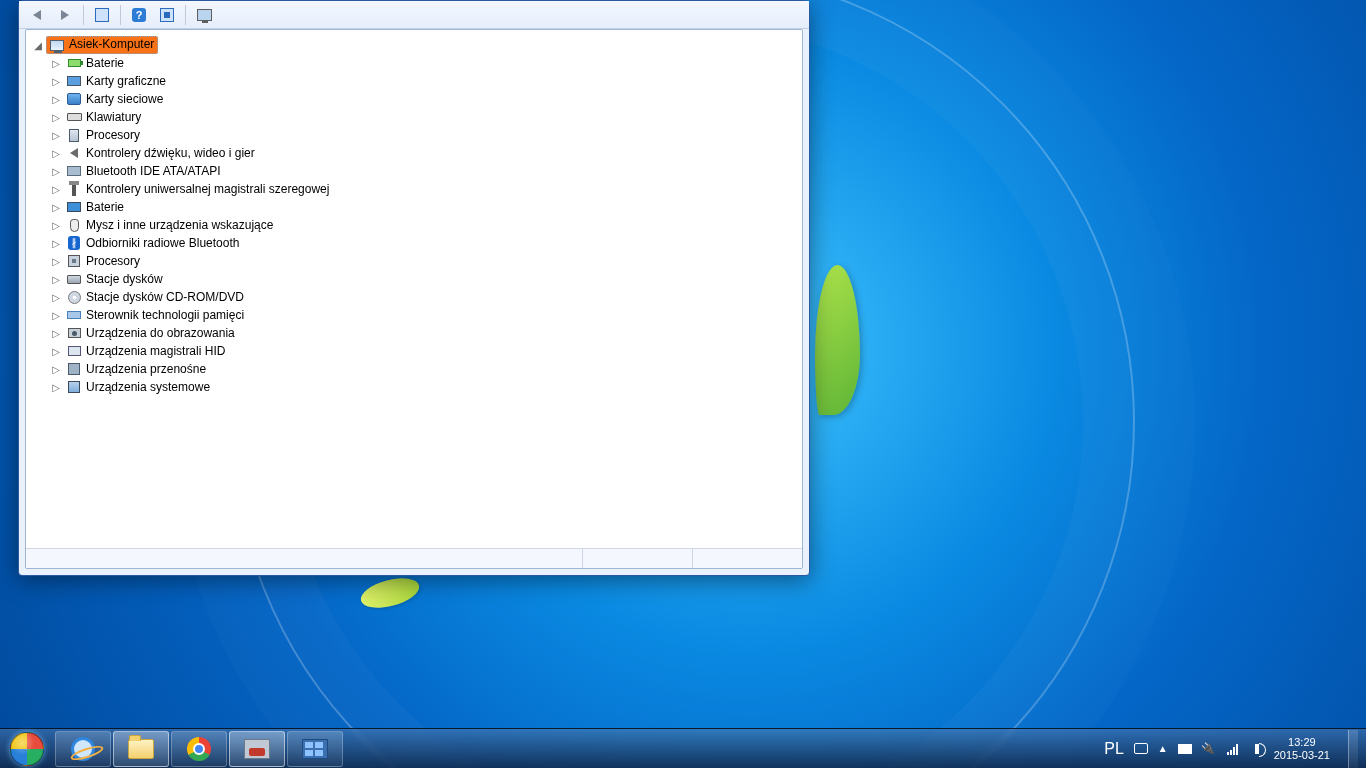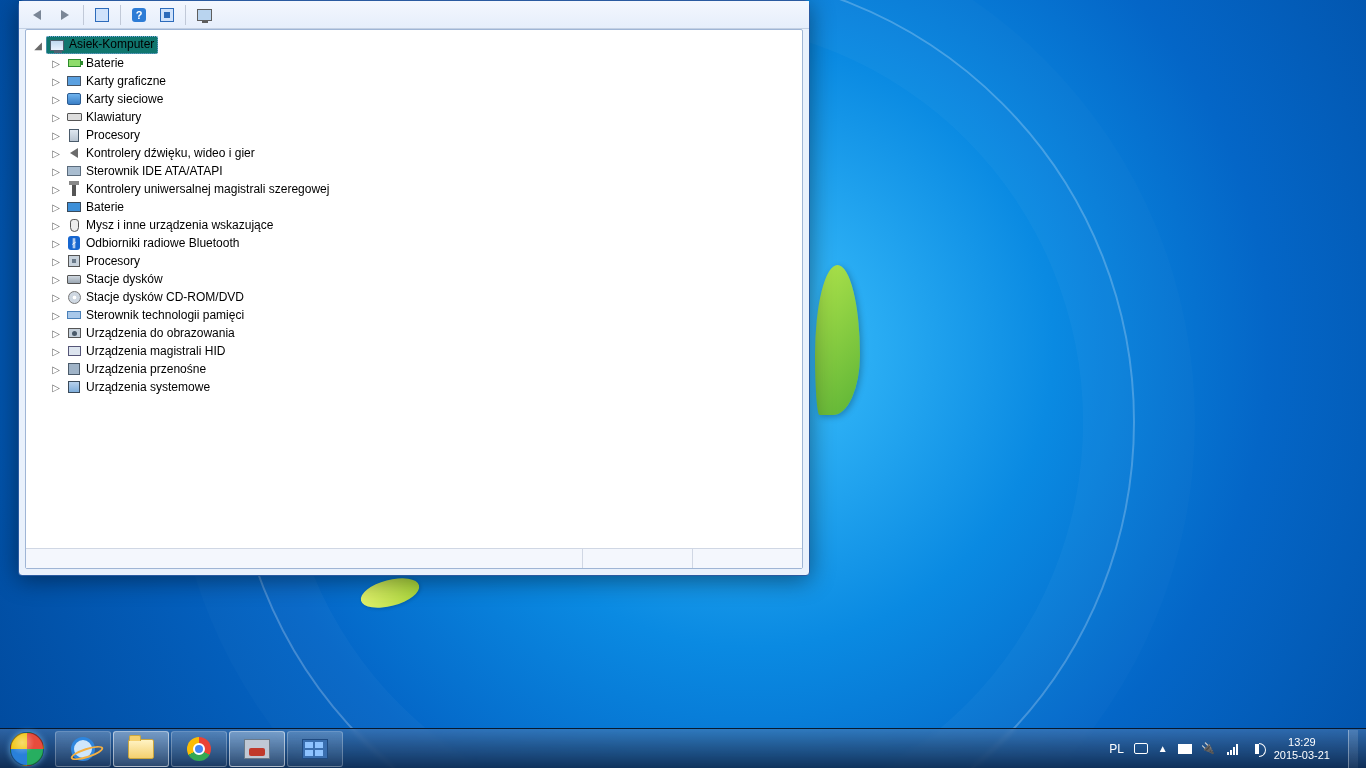--- a/index.html
+++ b/index.html
@@ -68,21 +68,21 @@
   .tree { flex:1; padding:6px 8px 6px 6px; overflow:auto; }
   .statusbar{height:20px;border-top:1px solid #d0d7e4;background:#f4f7fd;display:flex;}
   .statusbar div{border-left:1px solid #d0d7e4;}
   .statusbar div:first-child{flex:1;border-left:none;}
   .statusbar div:nth-child(2){width:110px;}
   .statusbar div:nth-child(3){width:110px;}
   .node { display:flex; align-items:center; height:18px; }
   .toggle { width:12px; text-align:center; color:#6a6a6a; font-size:10px; margin-right:2px; user-select:none;}
   .node .icon { width:16px; height:16px; margin:0 4px 0 2px; display:flex; align-items:center; justify-content:center; font-size:12px;}
   .children { margin-left:18px; }
-  .root-row{background:#0f766e;border:1px dotted #7aa7e0;border-radius:2px;padding:0 3px 0 0;display:inline-flex;}
+  .root-row{background:#f97316;border:1px dotted #7aa7e0;border-radius:2px;padding:0 3px 0 0;display:inline-flex;}
   .label{white-space:nowrap;}
   
   .ic-computer{width:14px;height:11px;border:1px solid #506070;background:linear-gradient(#bfd8f0,#e8f2ff);position:relative;}
   .ic-computer::after{content:"";position:absolute;left:3px;bottom:-3px;width:8px;height:2px;background:#506070;}
   .ic-battery{width:13px;height:8px;border:1px solid #2c8a2c;background:#8edc6b;position:relative;}
   .ic-battery::after{content:"";position:absolute;right:-3px;top:1px;width:2px;height:4px;background:#2c8a2c;}
   .ic-display{width:14px;height:10px;border:1px solid #455465;background:#5aa0e0;}
   .ic-net{width:14px;height:12px;background:linear-gradient(#6fb3ee,#3a7fc6);border:1px solid #2a5a90;border-radius:2px;}
   .ic-kbd{width:15px;height:8px;border:1px solid #555;background:#ddd;border-radius:1px;}
   .ic-pc{width:10px;height:13px;border:1px solid #4a5a6a;background:linear-gradient(#dfe7f0,#b7c3d0);}
@@ -126,21 +126,21 @@
   .task-ie::after{content:"";position:absolute;left:-4px;top:8px;width:30px;height:6px;border:2px solid #f5b041;border-radius:50%;transform:rotate(-18deg);}
   .task-explorer{width:26px;height:20px;background:linear-gradient(#fff3c4,#f4d06f);border:1px solid #caa63e;border-radius:2px;position:relative;}
   .task-explorer::before{content:"";position:absolute;left:0;top:-5px;width:10px;height:5px;background:#f4d06f;border:1px solid #caa63e;border-bottom:none;border-radius:2px 2px 0 0;}
   .task-chrome{width:24px;height:24px;border-radius:50%;background:conic-gradient(#ea4335 0 120deg,#34a853 120deg 240deg,#fbbc05 240deg 360deg);position:relative;}
   .task-chrome::after{content:"";position:absolute;inset:6px;border-radius:50%;background:#4285f4;border:2px solid #fff;}
   .task-devmgr{width:26px;height:20px;background:#c0c8d4;border:1px solid #6a7a8a;position:relative;}
   .task-devmgr::after{content:"";position:absolute;left:4px;top:8px;width:16px;height:8px;background:#c0392b;border-radius:2px;}
   .task-ctrl{width:26px;height:20px;background:#3a6fb0;border:1px solid #1f4a80;display:flex;flex-wrap:wrap;padding:2px;gap:2px;}
   .task-ctrl span{width:8px;height:6px;background:#8ec3ff;}
   .tray{margin-left:auto;display:flex;align-items:center;gap:10px;color:#fff;font-size:11px;padding-right:4px;}
-  .tray .lang{font-size:12px;}
+  .tray .lang{font-size:16px;}
   .tray .kbd-ic{width:16px;height:11px;border:1px solid #fff;border-radius:2px;}
   .tray .up{font-size:10px;}
   .tray .flag{width:14px;height:10px;background:#fff;}
   .tray .ico{width:14px;height:14px;display:flex;align-items:center;justify-content:center;}
   .bars{display:flex;align-items:flex-end;gap:1px;height:12px;}
   .bars span{width:2px;background:#fff;}
   .vol{width:4px;height:10px;background:#fff;position:relative;}
   .vol::after{content:"";position:absolute;left:4px;top:-1px;width:6px;height:12px;border:1px solid #fff;border-left:none;border-radius:0 8px 8px 0;}
   .clock{display:flex;flex-direction:column;align-items:center;line-height:13px;}
   .showdesk{width:10px;height:38px;margin-left:8px;border-left:1px solid rgba(255,255,255,.35);background:linear-gradient(rgba(255,255,255,.15),rgba(255,255,255,.05));}
@@ -231,21 +231,21 @@
               <span class="icon">
                 <span class="ic-sound"></span>
               </span>
               <span class="label">Kontrolery dźwięku, wideo i gier</span>
             </div>
             <div class="node">
               <span class="toggle">▷</span>
               <span class="icon">
                 <span class="ic-ide"></span>
               </span>
-              <span class="label">Sterownik IDE ATA/ATAPI</span>
+              <span class="label">Bluetooth IDE ATA/ATAPI</span>
             </div>
             <div class="node">
               <span class="toggle">▷</span>
               <span class="icon">
                 <span class="ic-usb"></span>
               </span>
               <span class="label">Kontrolery uniwersalnej magistrali szeregowej</span>
             </div>
             <div class="node">
               <span class="toggle">▷</span>

